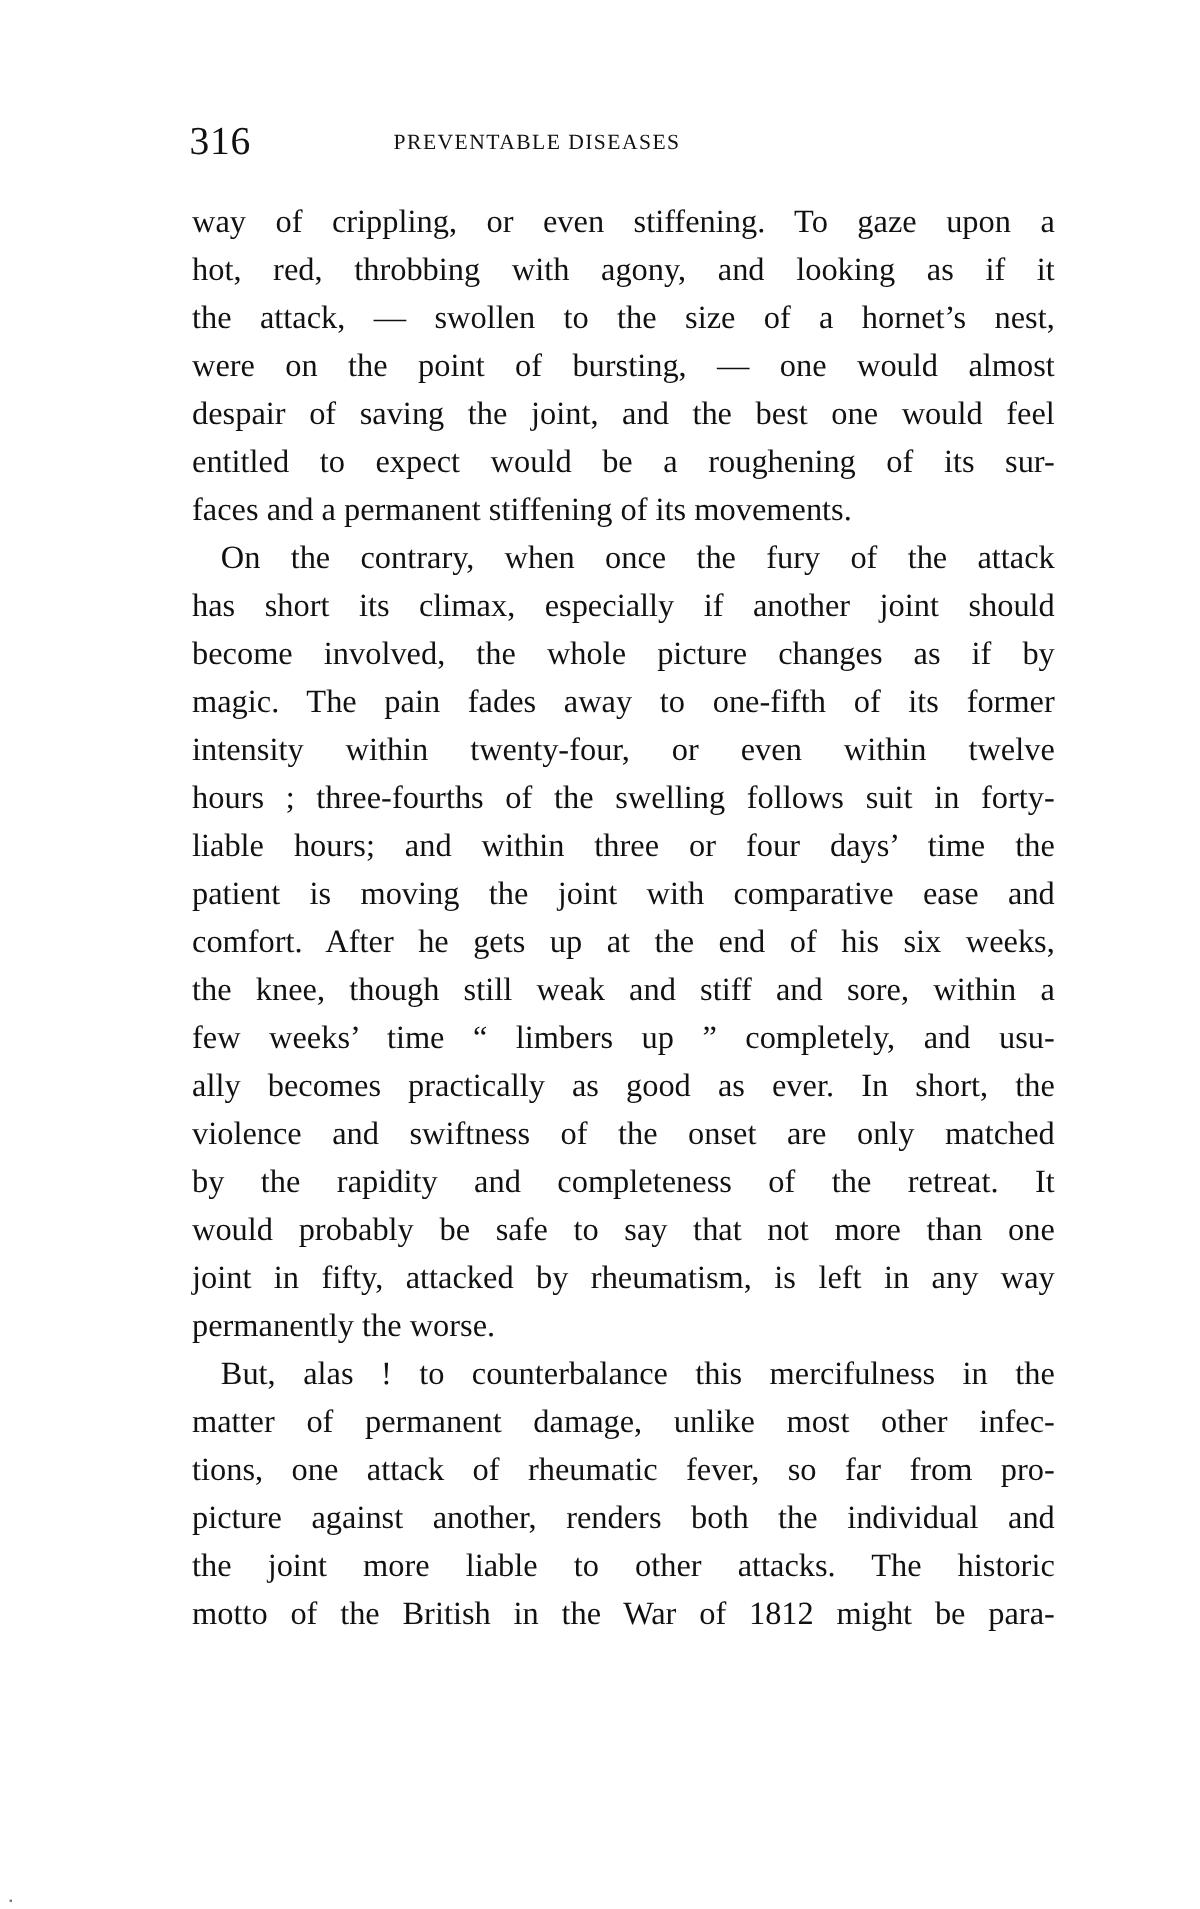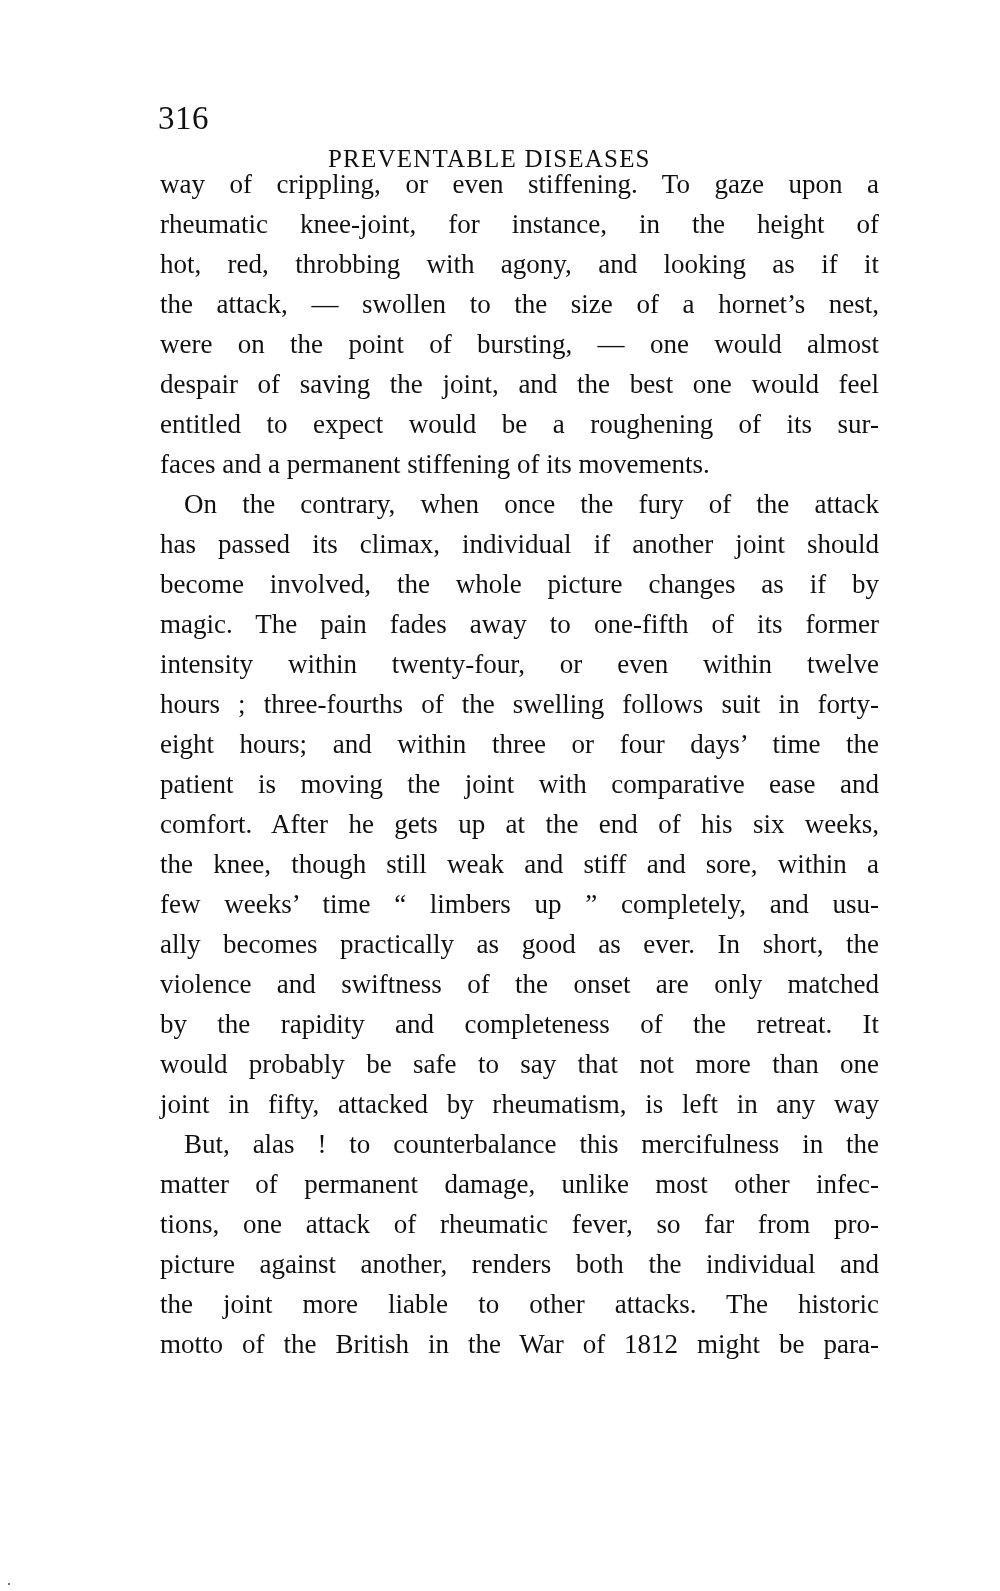--- a/index.html
+++ b/index.html
@@ -27,24 +27,23 @@
       left: 0;
       top: 0;
       font-size: 33px;
       line-height: 36px;
       letter-spacing: 0.5px;
     }
     .running-head {
       position: absolute;
       left: 170px;
       top: 0;
-      font-size: 25px;
+      font-size: 18px;
       line-height: 36px;
       letter-spacing: 1.2px;
-      margin-top: 41px;
     }
     .body-text {
       position: absolute;
       top: 164px;
       left: 160px;
       width: 719px;
     }
     .line {
       display: block;
       height: 40px;
@@ -75,46 +74,46 @@
 
 <div class="page-header">
   <span class="page-number">316</span>
   <span class="running-head">PREVENTABLE DISEASES</span>
 </div>
 
 <div class="body-text">
 
   <div>
     <span class="line">way of crippling, or even stiffening.  To gaze upon a</span>
-    <span class="line">rheumatic knee-joint, for instance, in the height of</span>
     <span class="line">hot, red, throbbing with agony, and looking as if it</span>
     <span class="line">the attack, — swollen to the size of a hornet’s nest,</span>
     <span class="line">were on the point of bursting, — one would almost</span>
     <span class="line">despair of saving the joint, and the best one would feel</span>
     <span class="line">entitled to expect would be a roughening of its sur-</span>
     <span class="line last">faces and a permanent stiffening of its movements.</span>
   </div>
 
   <div>
     <span class="line indent">On the contrary, when once the fury of the attack</span>
-    <span class="line">has passed its climax, individual if another joint should</span>
+    <span class="line">has short its climax, especially if another joint should</span>
     <span class="line">become involved, the whole picture changes as if by</span>
     <span class="line">magic.  The pain fades away to one-fifth of its former</span>
     <span class="line">intensity within twenty-four, or even within twelve</span>
     <span class="line">hours ; three-fourths of the swelling follows suit in forty-</span>
-    <span class="line">eight hours;  and within three or four days’ time the</span>
+    <span class="line">liable hours;  and within three or four days’ time the</span>
     <span class="line">patient is moving the joint with comparative ease and</span>
     <span class="line">comfort.  After he gets up at the end of his six weeks,</span>
     <span class="line">the knee, though still weak and stiff and sore, within a</span>
     <span class="line">few weeks’ time “ limbers up ” completely, and usu-</span>
     <span class="line">ally becomes practically as good as ever.  In short, the</span>
     <span class="line">violence and swiftness of the onset are only matched</span>
     <span class="line">by the rapidity and completeness of the retreat.  It</span>
     <span class="line">would probably be safe to say that not more than one</span>
     <span class="line">joint in fifty, attacked by rheumatism, is left in any way</span>
+    <span class="line last">permanently the worse.</span>
   </div>
 
   <div>
     <span class="line indent">But, alas ! to counterbalance this mercifulness in the</span>
     <span class="line">matter of permanent damage, unlike most other infec-</span>
     <span class="line">tions, one attack of rheumatic fever, so far from pro-</span>
     <span class="line">picture against another, renders both the individual and</span>
     <span class="line">the joint more liable to other attacks.  The historic</span>
     <span class="line">motto of the British in the War of 1812 might be para-</span>
   </div>

